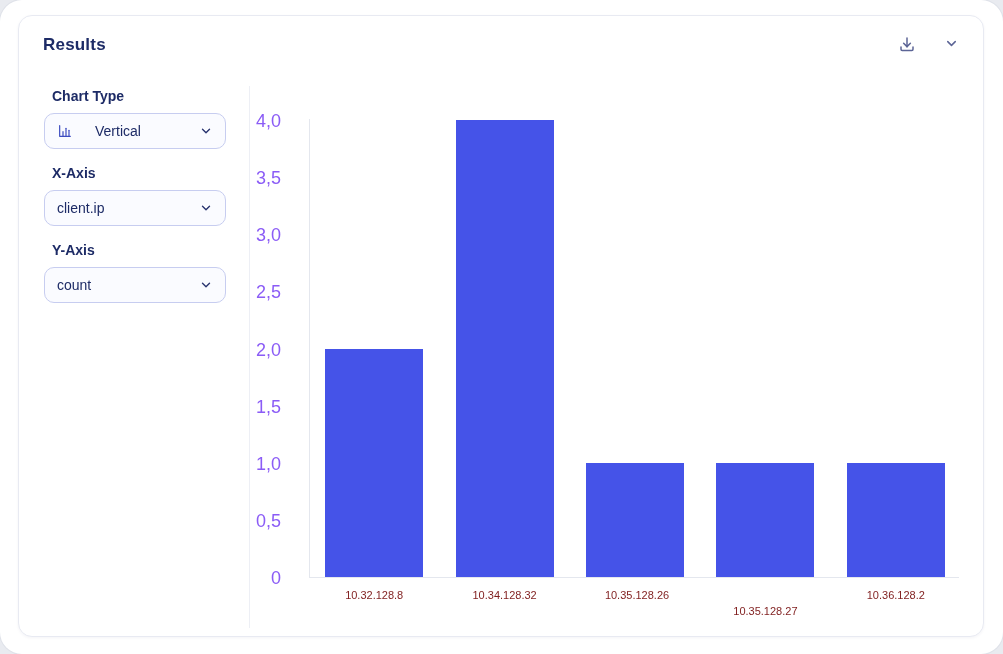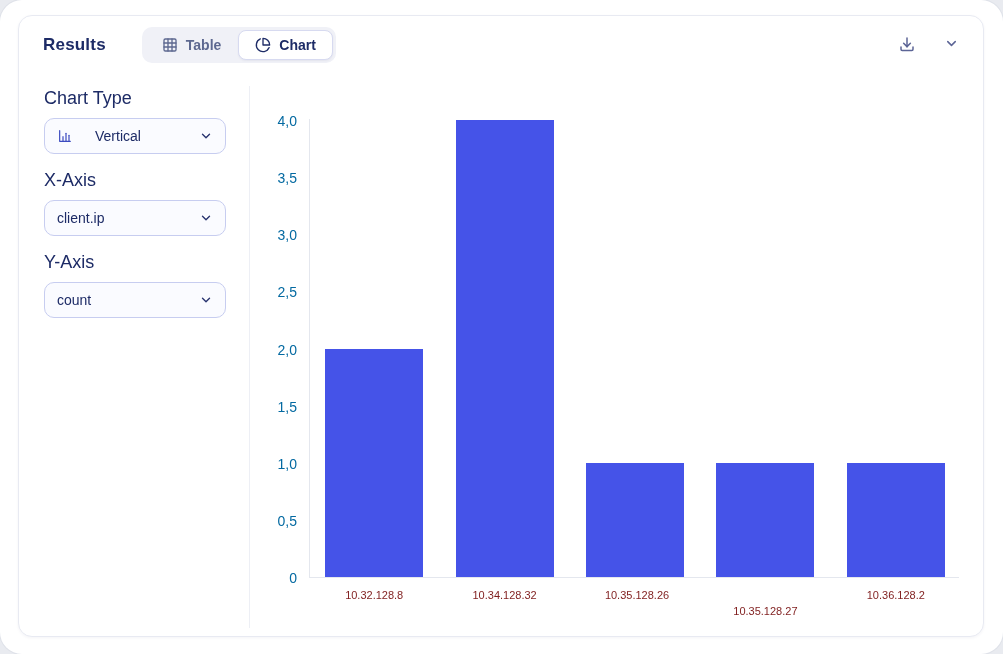--- a/index.html
+++ b/index.html
@@ -29,74 +29,51 @@
     border-radius:8px; font-size:14px; font-weight:600; color:#5d6890;
     border:1px solid transparent; cursor:pointer; background:transparent;
     font-family:inherit;
   }
   .tab.active { background:#fff; border-color:#d7daf0; color:#1d2b66; font-weight:700; box-shadow:0 1px 2px rgba(30,41,90,.06); }
   .tab .ticon { display:flex; color:inherit; }
   .header-actions { margin-left:auto; display:flex; align-items:center; gap:24px; color:#5c6596; }
   .icon-btn { background:none; border:none; padding:2px; color:#5c6596; display:flex; cursor:pointer; }
   
   .sidebar { position:absolute; left:25px; top:72px; width:200px; }
-  .field-label { font-size:18px; font-weight:400; color:#1d2b66; margin:16px 0 9px 0; }
+  .field-label { font-size:14px; font-weight:700; color:#1d2b66; margin:16px 0 9px 8px; }
   .field-label:first-child { margin-top:0; }
   .select {
     display:flex; align-items:center; gap:22px;
     width:182px; height:36px; box-sizing:border-box;
     border:1px solid #c7cdf0; border-radius:10px; background:#fafbff;
     padding:0 12px; font-size:14px; color:#1d2b66; cursor:pointer;
     font-family:inherit;
   }
   .select .sel-icon { display:flex; color:#3d4cc0; }
   .select .chev { margin-left:auto; display:flex; color:#2a3570; }
   .divider { position:absolute; left:230px; top:70px; bottom:8px; width:1px; background:#edeff5; }
   
   .plot { position:absolute; left:290px; top:105px; width:652px; height:457px; }
   .axis-y { position:absolute; left:0; top:-2px; bottom:0; width:1px; background:#e4e7ee; }
   .axis-x { position:absolute; left:0; bottom:0; width:650px; height:1px; background:#e4e7ee; }
   .bar { position:absolute; bottom:1px; }
   .yticks { position:absolute; left:240px; top:105px; width:38px; height:457px; }
-  .ytick { position:absolute; right:0; transform:translateY(-50%); font-size:14px; color:#0369a1; }
+  .ytick { position:absolute; right:16px; transform:translateY(-50%); font-size:18px; color:#8b5cf6; }
   .xlabels { position:absolute; left:290px; top:573px; width:652px; height:20px; }
   .xlabel { position:absolute; transform:translateX(-50%); font-size:11px; color:#7f1d1d; white-space:nowrap; }
 </style>
 </head>
 <body>
 
 <div class="screen">
   <div class="card">
 
     <div class="header">
       <div class="title">Results</div>
 
-      <div class="tabs">
-        <button class="tab">
-          <span class="ticon">
-            <svg width="16" height="16" viewBox="0 0 24 24" fill="none" stroke="currentColor" stroke-width="2" stroke-linecap="round" stroke-linejoin="round">
-              <rect x="3" y="3" width="18" height="18" rx="2"></rect>
-              <line x1="3" y1="9" x2="21" y2="9"></line>
-                <line x1="3" y1="15" x2="21" y2="15"></line>
-              <line x1="9" y1="3" x2="9" y2="21"></line>
-                <line x1="15" y1="3" x2="15" y2="21"></line>
-            </svg>
-          </span>
-          <span>Table</span>
-        </button>
-        <button class="tab active">
-          <span class="ticon">
-            <svg width="16" height="16" viewBox="0 0 24 24" fill="none" stroke="currentColor" stroke-width="2" stroke-linecap="round" stroke-linejoin="round">
-              <path d="M21.21 15.89A10 10 0 1 1 8 2.83"></path>
-              <path d="M22 12A10 10 0 0 0 12 2v10z"></path>
-            </svg>
-          </span>
-          <span>Chart</span>
-        </button>
-      </div>
 
       <div class="header-actions">
         <button class="icon-btn">
           <span>
             <svg width="18" height="18" viewBox="0 0 24 24" fill="none" stroke="currentColor" stroke-width="2" stroke-linecap="round" stroke-linejoin="round">
               <path d="M4 16v3a1.5 1.5 0 0 0 1.5 1.5h13A1.5 1.5 0 0 0 20 19v-3"></path>
               <polyline points="7.5 11 12 15.5 16.5 11"></polyline>
               <line x1="12" y1="15.5" x2="12" y2="4"></line>
             </svg>
           </span>

